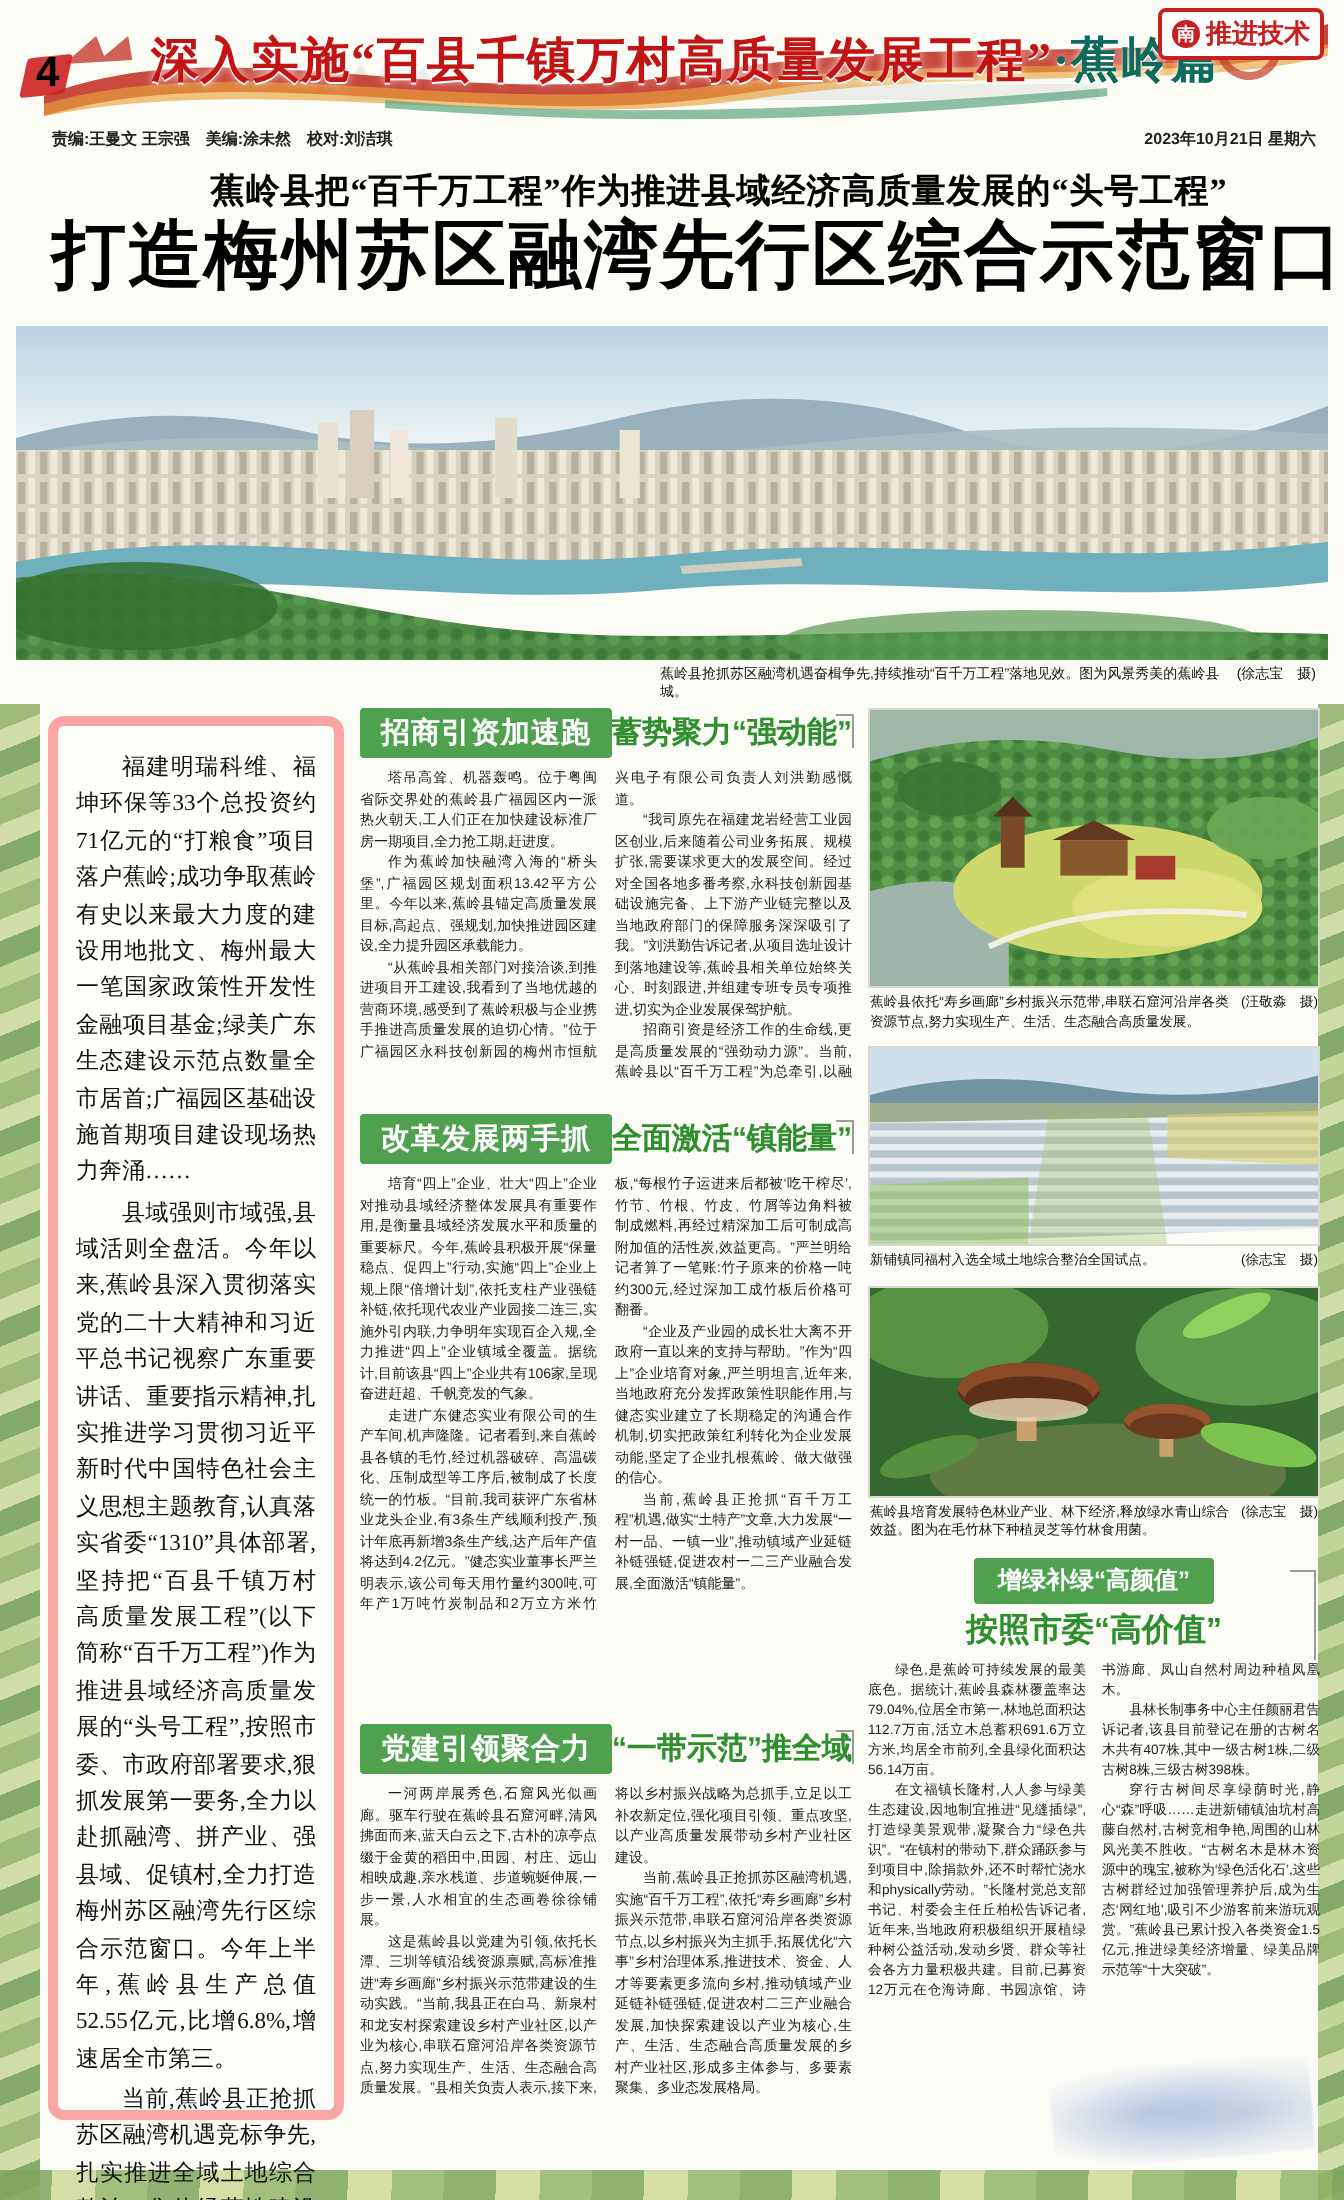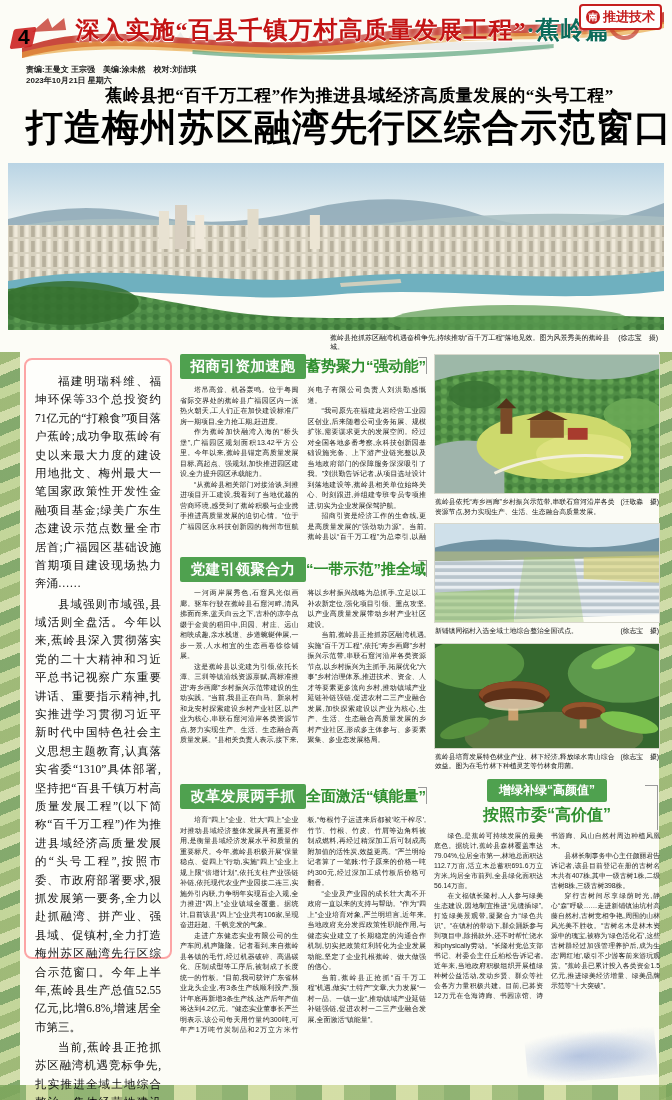--- a/index.html
+++ b/index.html
@@ -24,36 +24,36 @@
       font-family:"Liberation Serif",serif;font-size:24px;font-weight:900;letter-spacing:1px;
       color:#c31414;text-shadow:0 1px 0 #fff,0 0 5px rgba(255,255,255,.9);white-space:nowrap;}
   .banner-title .edition{color:#0c6b5a;margin-left:0;}
   .logo{position:absolute;right:2px;top:2px;border:2px solid #c62020;border-radius:4px;
       background:#fff;color:#c62020;font-weight:900;font-size:13px;padding:2px 5px;
       display:flex;align-items:center;gap:3px;font-family:"Liberation Serif",serif;}
   .logo-mark{display:inline-flex;width:14px;height:14px;border-radius:50%;background:#c62020;
       color:#fff;font-size:9px;align-items:center;justify-content:center;font-weight:700;}
   
   .masthead{position:absolute;top:64px;left:26px;right:14px;display:flex;
-      justify-content:space-between;font-size:8px;color:#222;font-weight:600;flex-direction:column;}
+      justify-content:space-between;font-size:8px;color:#222;font-weight:600;}
   
   .kicker{position:absolute;top:84px;left:0;right:0;text-align:center;
       font-family:"Liberation Serif",serif;font-size:17px;font-weight:700;color:#000;letter-spacing:.5px;padding-left:47px;}
   .headline{position:absolute;top:103px;left:0;right:0;margin:0;text-align:right;
       font-family:"Liberation Serif",serif;font-size:37px;font-weight:900;color:#000000;letter-spacing:1px;}
   
   .hero{position:absolute;top:163px;left:8px;right:8px;height:167px;overflow:hidden;}
   .hero svg{display:block;width:100%;height:100%;}
   .hero-caption{position:absolute;top:333px;left:330px;right:14px;font-size:7px;
       line-height:1.35;color:#111;}
   .credit{float:right;margin-left:6px;}
   
   .content{position:absolute;top:354px;left:24px;right:12px;bottom:16px;}
-  .intro-box{position:absolute;left:0;top:4px;width:148px;height:601px;box-sizing:border-box;
-      border:2px solid #fca5a5;border-radius:8px;padding:12px 9px 8px;background:rgba(255,255,255,.6);}
+  .intro-box{position:absolute;left:0;top:4px;width:148px;height:702px;box-sizing:border-box;
+      border:5px solid #fca5a5;border-radius:8px;padding:12px 9px 8px;background:rgba(255,255,255,.6);}
   .intro-text p{margin:0 0 2px;text-indent:2em;font-family:"Liberation Serif",serif;
       font-size:11.5px;line-height:1.6;text-align:justify;color:#111;}
   .middle{position:absolute;left:156px;top:0;width:246px;bottom:0;}
   .sec{margin-bottom:8px;}
   .sec-head{display:flex;height:25px;margin-bottom:6px;}
   .sec-head-left{width:128px;background:#4fa14f;color:#fff;font-weight:900;font-size:14.5px;
       display:flex;align-items:center;justify-content:center;letter-spacing:.5px;border-radius:2px;}
   .sec-head-right{flex:1;color:#2f8f2f;font-weight:900;font-size:15px;display:flex;
       align-items:center;justify-content:center;position:relative;white-space:nowrap;}
   .sec-head-right::after{content:"";position:absolute;right:-1px;top:3px;width:8px;height:16px;
@@ -180,39 +180,39 @@
         <div class="sec-body h1b">
             <p>塔吊高耸、机器轰鸣。位于粤闽省际交界处的蕉岭县广福园区内一派热火朝天,工人们正在加快建设标准厂房一期项目,全力抢工期,赶进度。</p>
             <p>作为蕉岭加快融湾入海的“桥头堡”,广福园区规划面积13.42平方公里。今年以来,蕉岭县锚定高质量发展目标,高起点、强规划,加快推进园区建设,全力提升园区承载能力。</p>
             <p>“从蕉岭县相关部门对接洽谈,到推进项目开工建设,我看到了当地优越的营商环境,感受到了蕉岭积极与企业携手推进高质量发展的迫切心情。”位于广福园区永科技创新园的梅州市恒航兴电子有限公司负责人刘洪勤感慨道。</p>
             <p>“我司原先在福建龙岩经营工业园区创业,后来随着公司业务拓展、规模扩张,需要谋求更大的发展空间。经过对全国各地多番考察,永科技创新园基础设施完备、上下游产业链完整以及当地政府部门的保障服务深深吸引了我。”刘洪勤告诉记者,从项目选址设计到落地建设等,蕉岭县相关单位始终关心、时刻跟进,并组建专班专员专项推进,切实为企业发展保驾护航。</p>
             <p>招商引资是经济工作的生命线,更是高质量发展的“强劲动力源”。当前,蕉岭县以“百千万工程”为总牵引,以融湾入海为路径,将招商引资作为发展基础实体经济首要突破口,锚定高质量发展目标,大力实施招商引资“一把手”工程,全面延链、补链、强链。</p>
           </div>
       </div>
       <div class="sec">
         <div class="sec-head">
-          <div class="sec-head-left">党建引领聚合力</div>
-          <div class="sec-head-right">“一带示范”推全域</div>
-        </div>
-        <div class="sec-body h3b">
-            <p>一河两岸展秀色,石窟风光似画廊。驱车行驶在蕉岭县石窟河畔,清风拂面而来,蓝天白云之下,古朴的凉亭点缀于金黄的稻田中,田园、村庄、远山相映成趣,亲水栈道、步道蜿蜒伸展,一步一景,人水相宜的生态画卷徐徐铺展。</p>
-            <p>这是蕉岭县以党建为引领,依托长潭、三圳等镇沿线资源禀赋,高标准推进“寿乡画廊”乡村振兴示范带建设的生动实践。“当前,我县正在白马、新泉村和龙安村探索建设乡村产业社区,以产业为核心,串联石窟河沿岸各类资源节点,努力实现生产、生活、生态融合高质量发展。”县相关负责人表示,接下来,将以乡村振兴战略为总抓手,立足以工补农新定位,强化项目引领、重点攻坚,以产业高质量发展带动乡村产业社区建设。</p>
-            <p>当前,蕉岭县正抢抓苏区融湾机遇,实施“百千万工程”,依托“寿乡画廊”乡村振兴示范带,串联石窟河沿岸各类资源节点,以乡村振兴为主抓手,拓展优化“六事”乡村治理体系,推进技术、资金、人才等要素更多流向乡村,推动镇域产业延链补链强链,促进农村二三产业融合发展,加快探索建设以产业为核心,生产、生活、生态融合高质量发展的乡村产业社区,形成多主体参与、多要素聚集、多业态发展格局。</p>
-          </div>
-      </div>
-      <div class="sec">
-        <div class="sec-head">
           <div class="sec-head-left">改革发展两手抓</div>
           <div class="sec-head-right">全面激活“镇能量”</div>
         </div>
         <div class="sec-body h2b">
             <p>培育“四上”企业、壮大“四上”企业对推动县域经济整体发展具有重要作用,是衡量县域经济发展水平和质量的重要标尺。今年,蕉岭县积极开展“保量稳点、促四上”行动,实施“四上”企业上规上限“倍增计划”,依托支柱产业强链补链,依托现代农业产业园接二连三,实施外引内联,力争明年实现百企入规,全力推进“四上”企业镇域全覆盖。据统计,目前该县“四上”企业共有106家,呈现奋进赶超、千帆竞发的气象。</p>
             <p>走进广东健态实业有限公司的生产车间,机声隆隆。记者看到,来自蕉岭县各镇的毛竹,经过机器破碎、高温碳化、压制成型等工序后,被制成了长度统一的竹板。“目前,我司获评广东省林业龙头企业,有3条生产线顺利投产,预计年底再新增3条生产线,达产后年产值将达到4.2亿元。”健态实业董事长严兰明表示,该公司每天用竹量约300吨,可年产1万吨竹炭制品和2万立方米竹板,“每根竹子运进来后都被‘吃干榨尽’,竹节、竹根、竹皮、竹屑等边角料被制成燃料,再经过精深加工后可制成高附加值的活性炭,效益更高。”严兰明给记者算了一笔账:竹子原来的价格一吨约300元,经过深加工成竹板后价格可翻番。</p>
             <p>“企业及产业园的成长壮大离不开政府一直以来的支持与帮助。”作为“四上”企业培育对象,严兰明坦言,近年来,当地政府充分发挥政策性职能作用,与健态实业建立了长期稳定的沟通合作机制,切实把政策红利转化为企业发展动能,坚定了企业扎根蕉岭、做大做强的信心。</p>
             <p>当前,蕉岭县正抢抓“百千万工程”机遇,做实“土特产”文章,大力发展“一村一品、一镇一业”,推动镇域产业延链补链强链,促进农村一二三产业融合发展,全面激活“镇能量”。</p>
+          </div>
+      </div>
+      <div class="sec">
+        <div class="sec-head">
+          <div class="sec-head-left">党建引领聚合力</div>
+          <div class="sec-head-right">“一带示范”推全域</div>
+        </div>
+        <div class="sec-body h3b">
+            <p>一河两岸展秀色,石窟风光似画廊。驱车行驶在蕉岭县石窟河畔,清风拂面而来,蓝天白云之下,古朴的凉亭点缀于金黄的稻田中,田园、村庄、远山相映成趣,亲水栈道、步道蜿蜒伸展,一步一景,人水相宜的生态画卷徐徐铺展。</p>
+            <p>这是蕉岭县以党建为引领,依托长潭、三圳等镇沿线资源禀赋,高标准推进“寿乡画廊”乡村振兴示范带建设的生动实践。“当前,我县正在白马、新泉村和龙安村探索建设乡村产业社区,以产业为核心,串联石窟河沿岸各类资源节点,努力实现生产、生活、生态融合高质量发展。”县相关负责人表示,接下来,将以乡村振兴战略为总抓手,立足以工补农新定位,强化项目引领、重点攻坚,以产业高质量发展带动乡村产业社区建设。</p>
+            <p>当前,蕉岭县正抢抓苏区融湾机遇,实施“百千万工程”,依托“寿乡画廊”乡村振兴示范带,串联石窟河沿岸各类资源节点,以乡村振兴为主抓手,拓展优化“六事”乡村治理体系,推进技术、资金、人才等要素更多流向乡村,推动镇域产业延链补链强链,促进农村二三产业融合发展,加快探索建设以产业为核心,生产、生活、生态融合高质量发展的乡村产业社区,形成多主体参与、多要素聚集、多业态发展格局。</p>
           </div>
       </div>
     </div>
 
     <div class="rightcol">
 
       <div class="photo ph-a">
         <svg viewBox="0 0 226 140" preserveAspectRatio="none">
           <defs>
             <pattern id="trees2" width="12" height="10" patternUnits="userSpaceOnUse">

